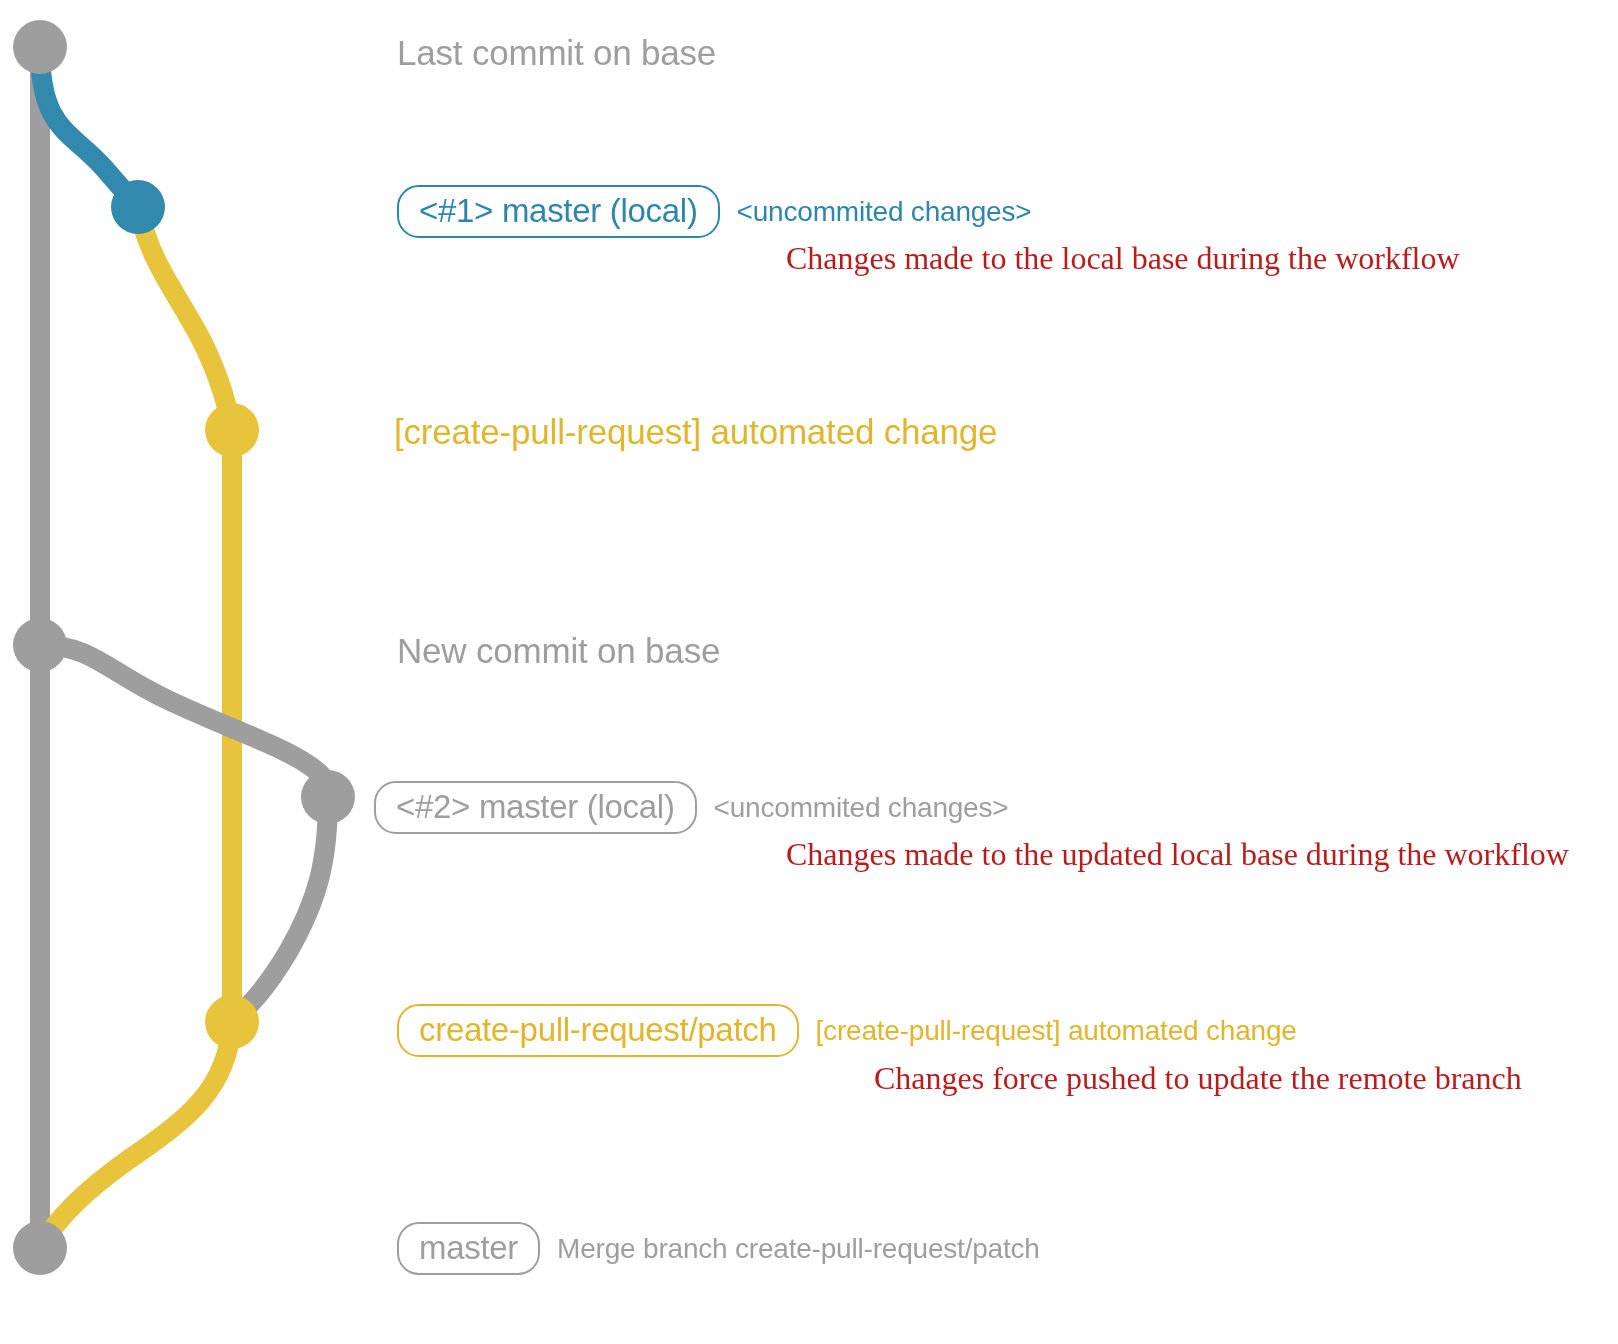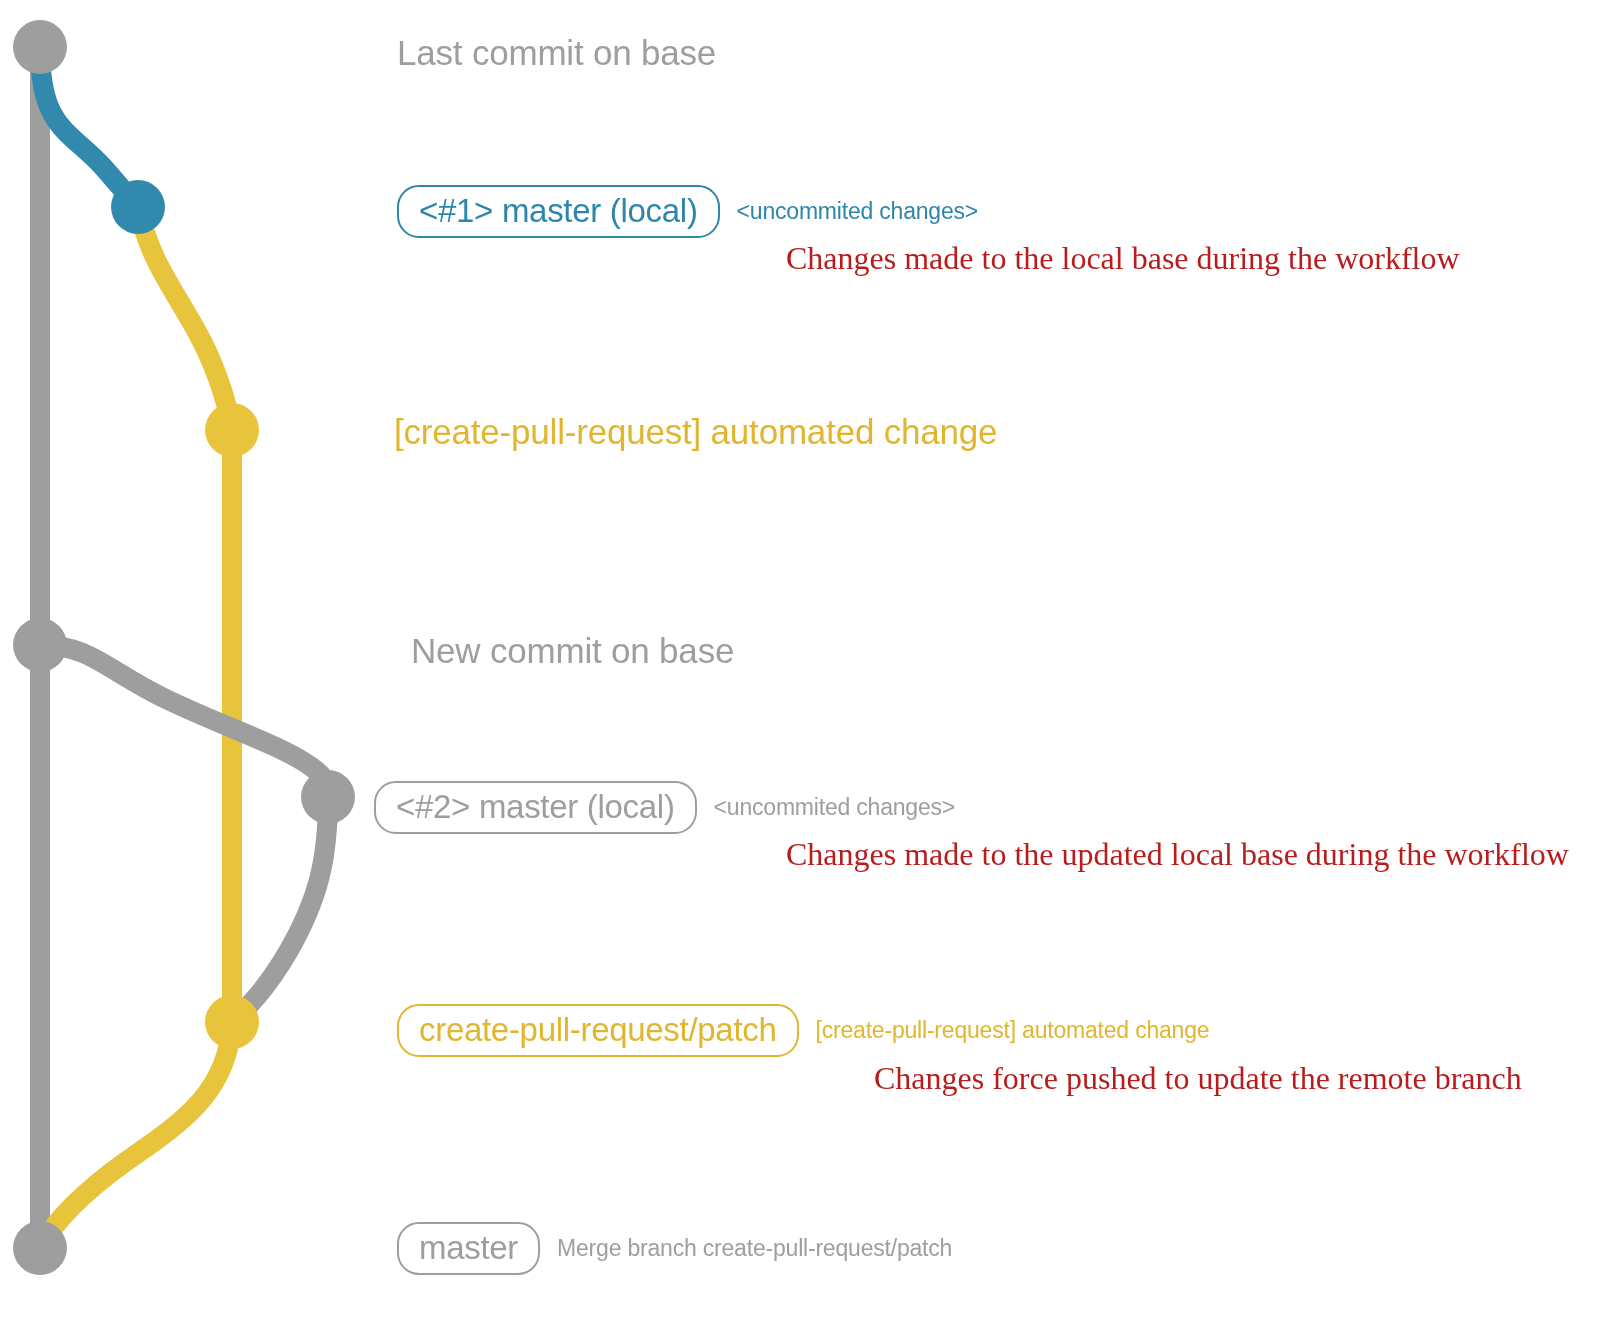--- a/index.html
+++ b/index.html
@@ -50,21 +50,21 @@
     border-radius: 22px;
     padding: 7px 20px 9px 20px;
     font-family: "Liberation Sans", sans-serif;
     font-size: 33px;
     line-height: 1;
     letter-spacing: -0.3px;
   }
 
   .commit-msg {
     font-family: "Liberation Sans", sans-serif;
-    font-size: 23px;
+    font-size: 28px;
     letter-spacing: -0.2px;
     margin-left: 17px;
   }
 
   .desc {
     position: absolute;
     font-family: "Liberation Serif", serif;
     font-size: 32px;
     color: #b91c1c;
     white-space: nowrap;
@@ -115,21 +115,21 @@
   <div class="row" style="left:397px; top:185px;">
     <span class="badge c-blue">&lt;#1&gt; master (local)</span>
     <span class="commit-msg c-blue">&lt;uncommited changes&gt;</span>
   </div>
   <div class="desc" style="left:786px; top:240px;">Changes made to the local base during the workflow</div>
 
   <div class="row" style="left:394px; top:412px;">
     <span class="plain-title c-gold">[create-pull-request] automated change</span>
   </div>
 
-  <div class="row" style="left:411px; top:631px;justify-content:center;">
+  <div class="row" style="left:397px; top:631px;justify-content:center;">
     <span class="plain-title c-gray">New commit on base</span>
   </div>
 
   <div class="row" style="left:374px; top:781px;">
     <span class="badge c-gray">&lt;#2&gt; master (local)</span>
     <span class="commit-msg c-gray">&lt;uncommited changes&gt;</span>
   </div>
   <div class="desc" style="left:786px; top:836px;">Changes made to the updated local base during the workflow</div>
 
   <div class="row" style="left:397px; top:1004px;text-align:right;">

